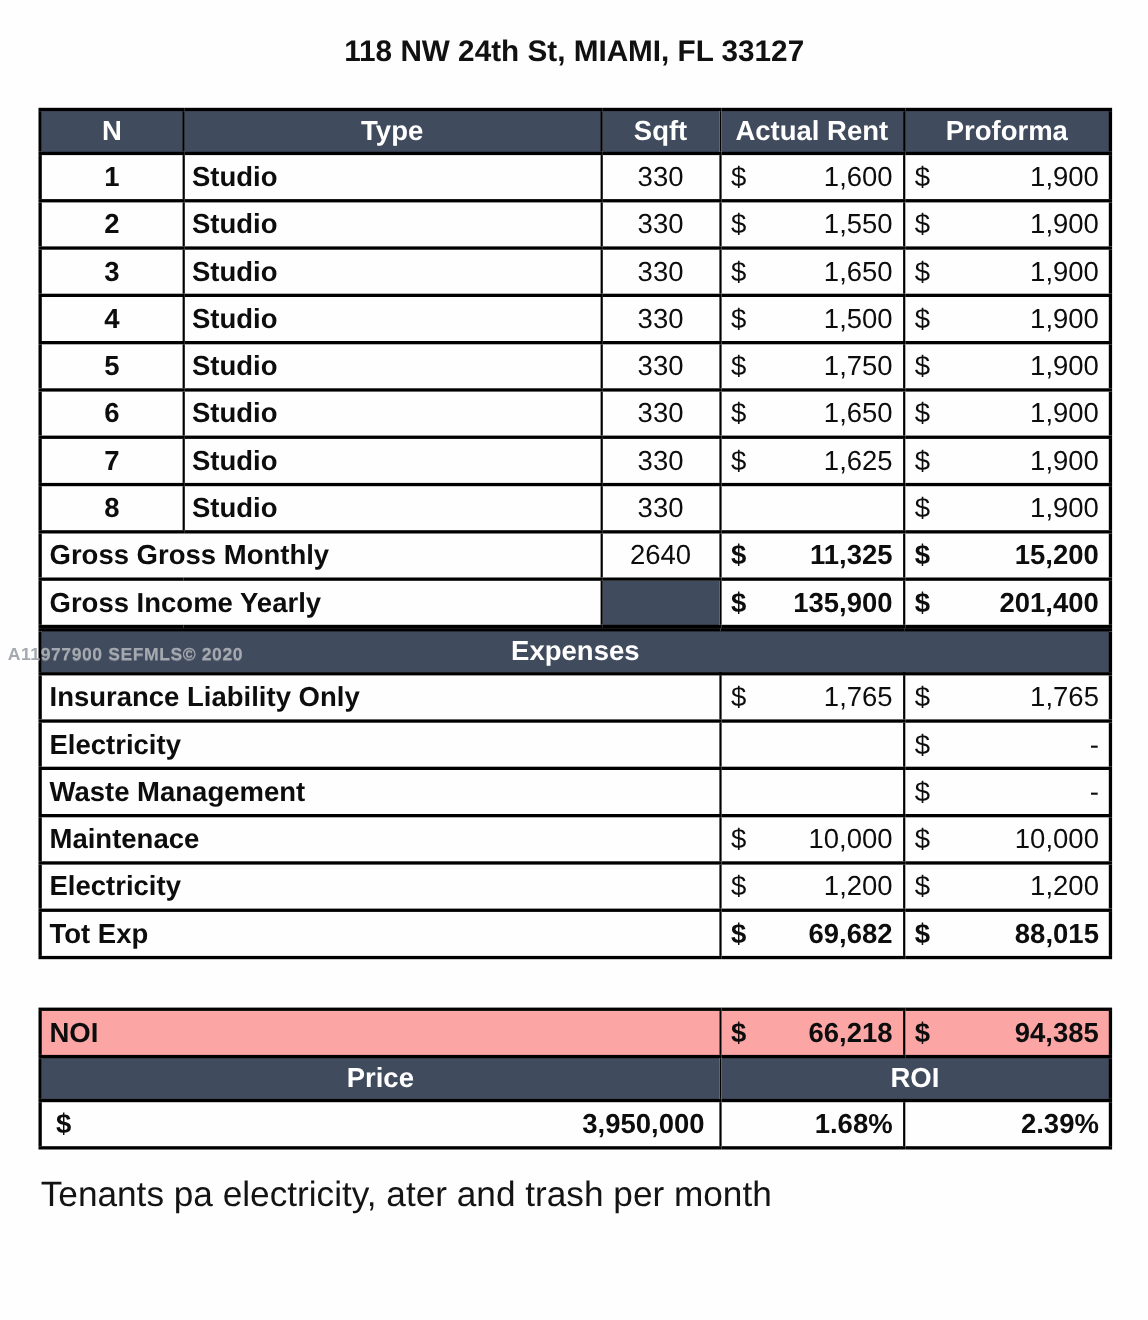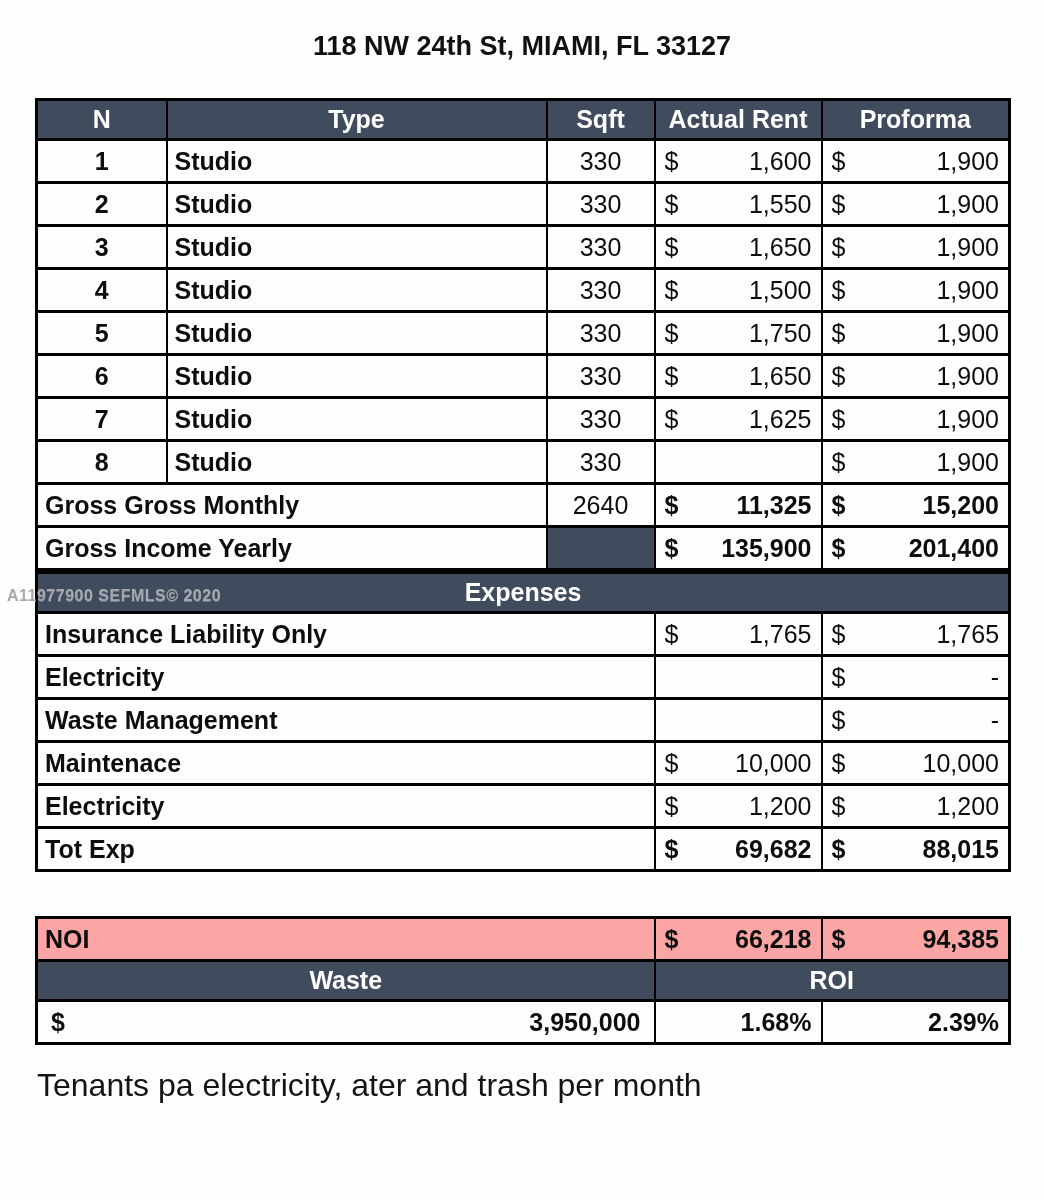--- a/index.html
+++ b/index.html
@@ -388,21 +388,21 @@
           </div>
         </td>
     <td>
           <div class="mflex">
             <span>$</span>
             <span>94,385</span>
           </div>
         </td>
   </tr>
   <tr>
-    <th class="head">Waste</th>
+    <th class="head">Price</th>
     <th class="head" colspan="2">ROI</th>
   </tr>
   <tr>
     <td>
           <div class="price-flex">
             <span>$</span>
             <span>3,950,000</span>
           </div>
         </td>
     <td class="pct">1.68%</td>

